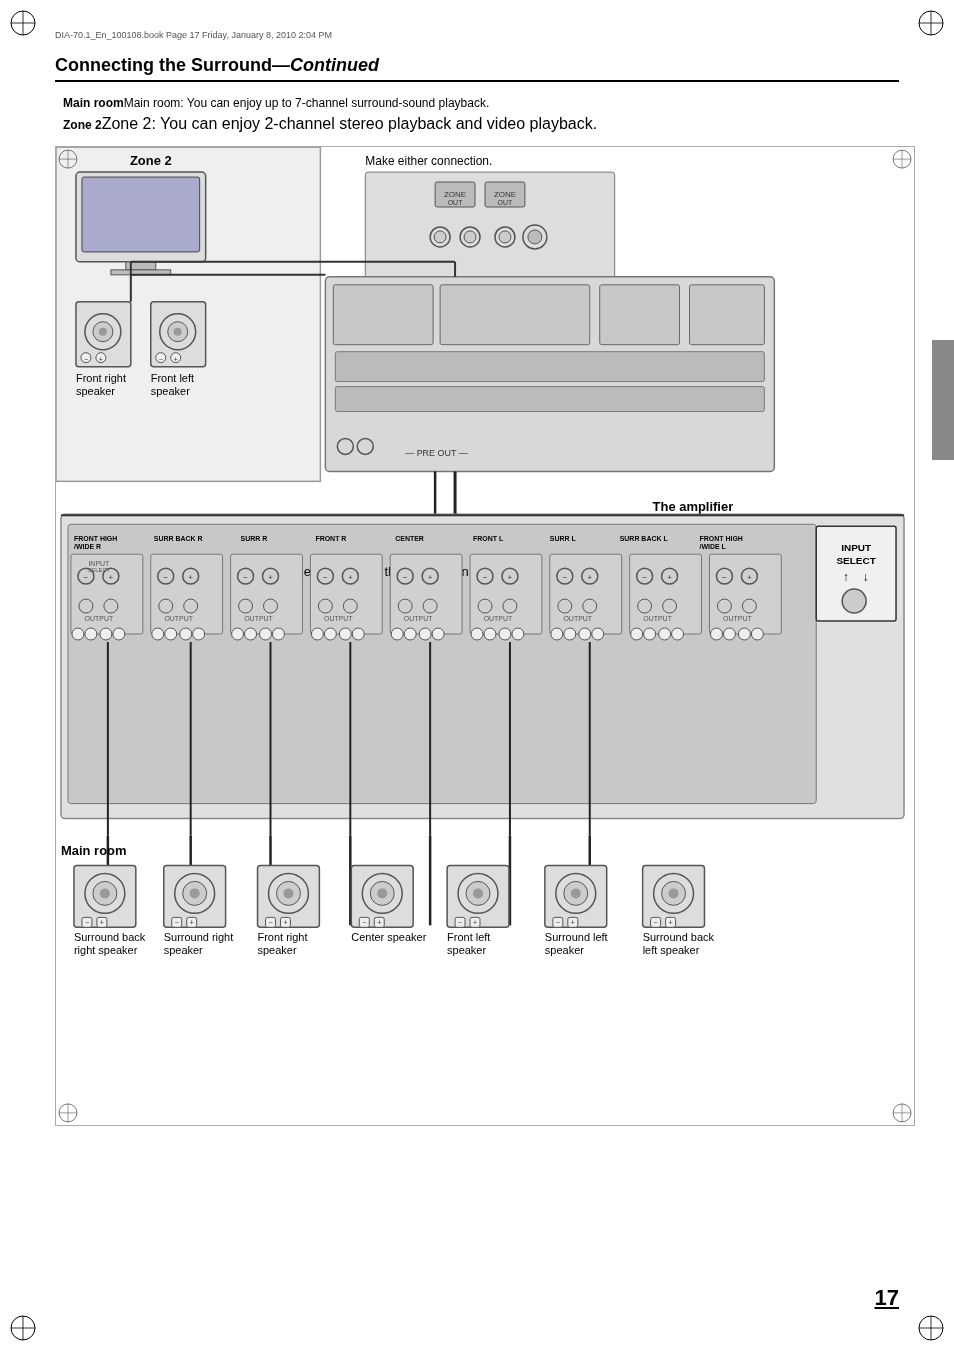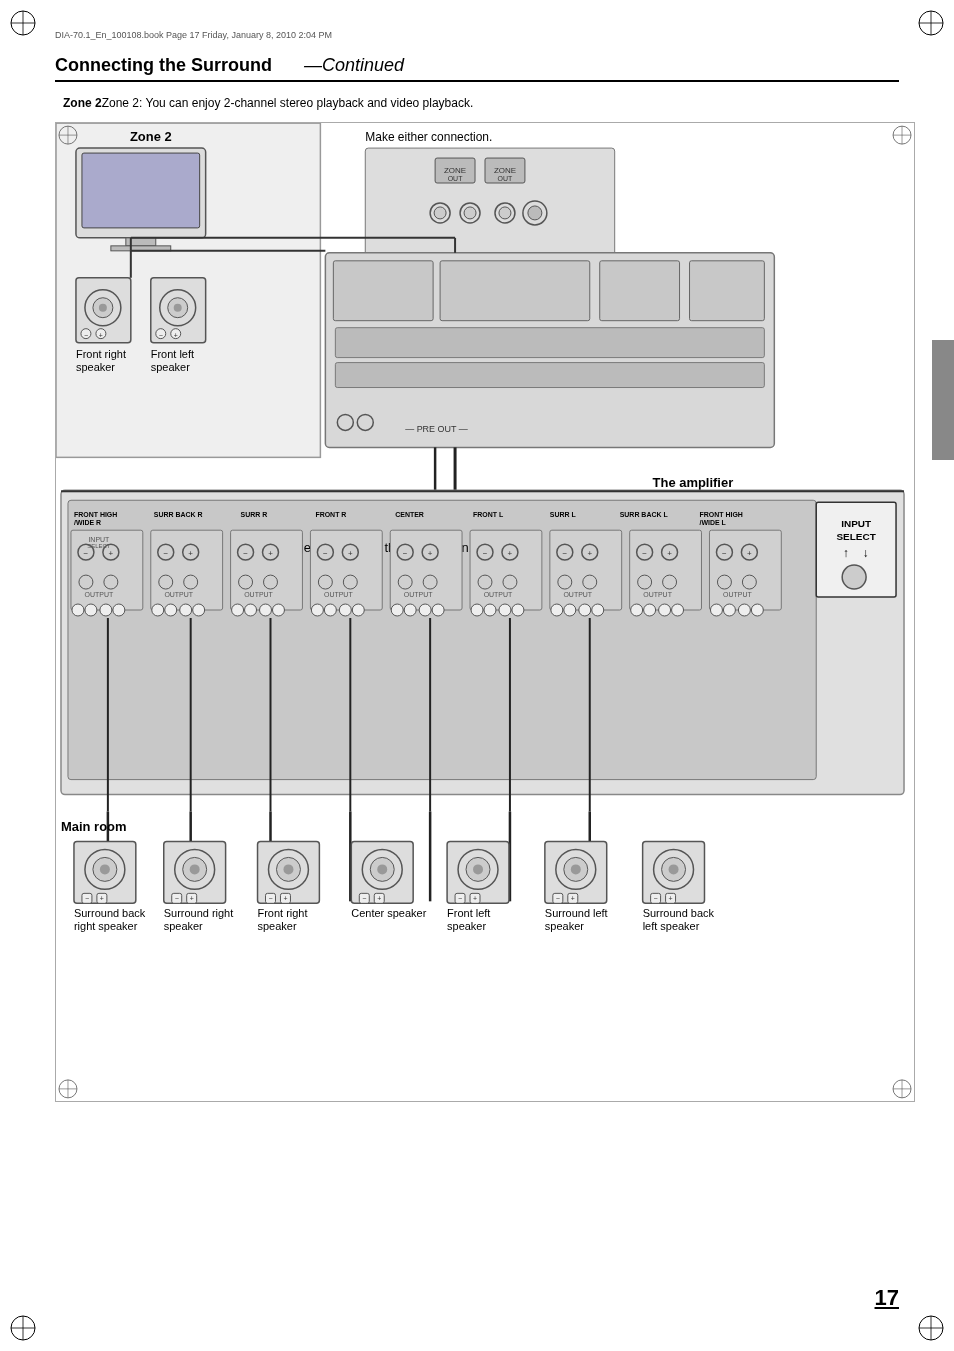--- a/index.html
+++ b/index.html
@@ -75,22 +75,21 @@
     
     .page-title {
       font-size: 18px;
       font-weight: bold;
       border-bottom: 2px solid #000;
       padding-bottom: 4px;
       margin-bottom: 12px;
     }
     .page-title .italic {
       font-style: italic;
-      font-weight: normal;
-      margin-left: 32px;
+      font-weight: bold;
     }
 
     
     .connection-section {
       margin-bottom: 10px;
     }
     .connection-header {
       font-size: 13px;
       font-weight: bold;
       margin-bottom: 4px;
@@ -145,21 +144,22 @@
   <div class="page-number">17</div>
 
   <div class="content">
 
     <div class="page-title">
       <span>Connecting the Surround</span><span class="italic">—Continued</span>
     </div>
 
     <div class="connection-section">
       <div class="connection-desc">
-        <div><strong>Zone 2</strong><span style="font-size:12px">Zone 2: You can enjoy 2-channel stereo playback and video playback.</span></div>
+        <div><strong>Main room</strong><span style="font-size:12px">Main room: You can enjoy up to 7-channel surround-sound playback.</span></div>
+        <div><strong>Zone 2</strong><span style="font-size:16px">Zone 2: You can enjoy 2-channel stereo playback and video playback.</span></div>
       </div>
     </div>
 
     <svg width="860" height="980" viewBox="0 0 860 980" style="border:1.5px solid #aaa; display:block; margin-top:8px;">
 
       <rect x="0" y="0" width="265" height="335" fill="#efefef" stroke="#999" stroke-width="1.5"></rect>
       <text x="95" y="18" font-size="13" font-weight="bold" text-anchor="middle">Zone 2</text>
 
       <g transform="translate(20, 25)">
         <rect x="0" y="0" width="130" height="90" rx="4" fill="#ddd" stroke="#555" stroke-width="1.5"></rect>

